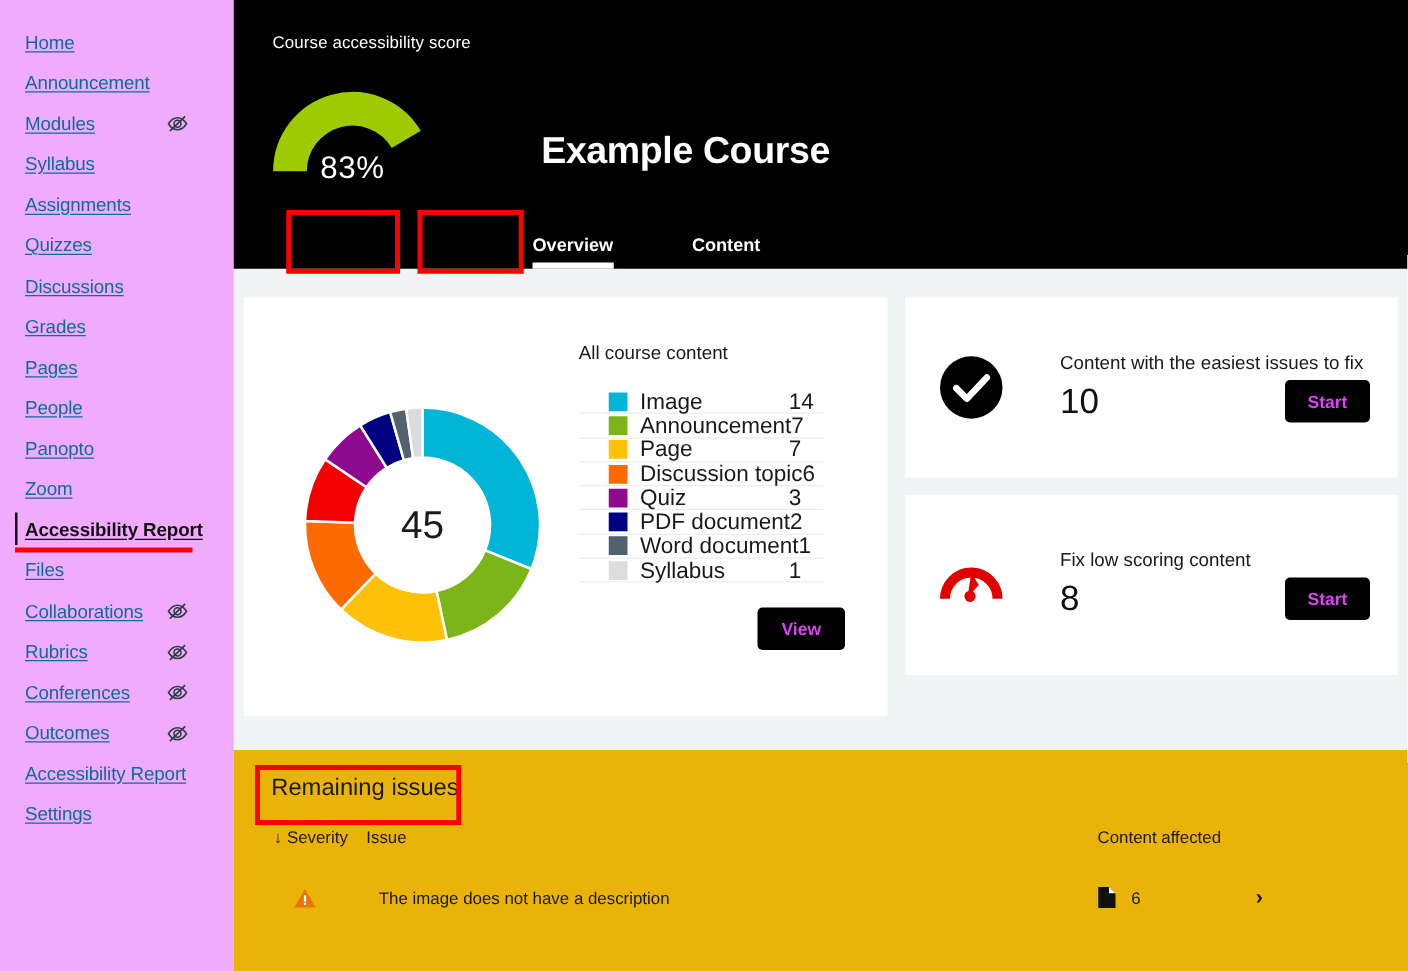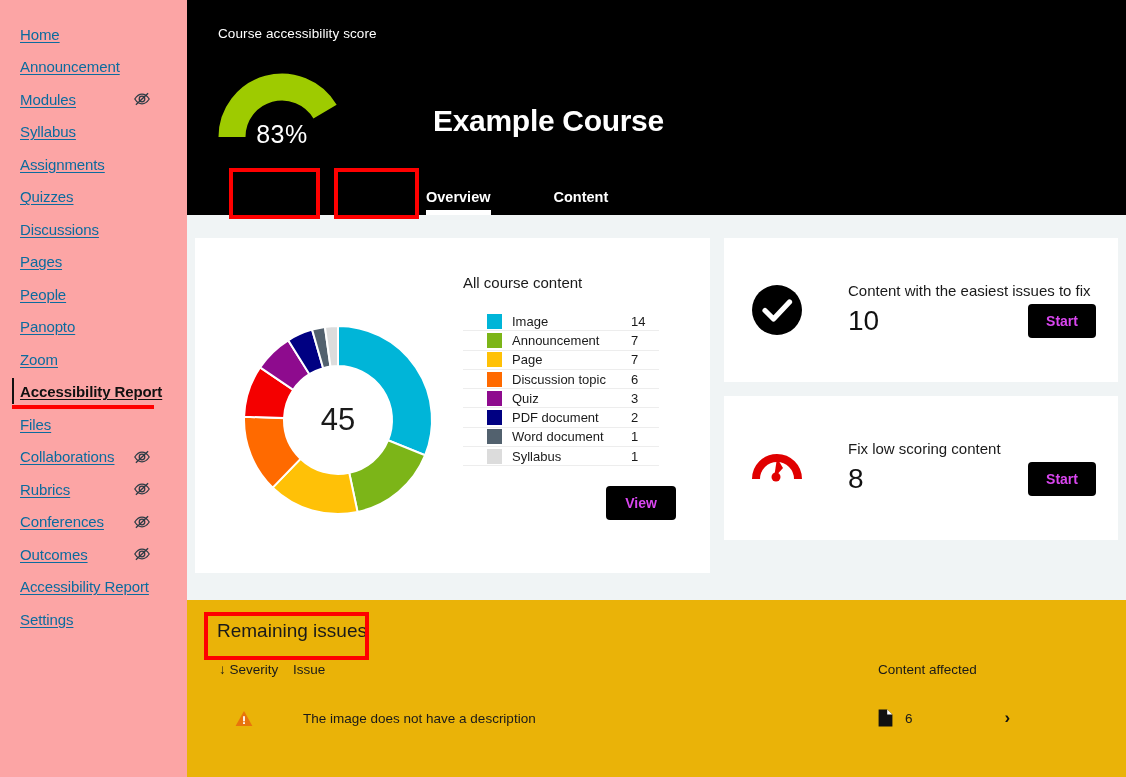--- a/index.html
+++ b/index.html
@@ -12,21 +12,21 @@
     overflow:hidden;
     position:relative;
   }
 
   
   .page { display:flex; width:1126px; height:777px; }
 
   
   .sidebar {
     width:187px; flex:0 0 187px;
-    background:#fca5a5;
+    background:#f0abfc;
     padding:18px 0 0 0;
     position:relative;
   }
   .nav-item {
     display:flex; align-items:center;
     height:32.5px;
     padding-left:20px;
     position:relative;
   }
   .nav-link {
@@ -143,21 +143,21 @@
     display:flex; align-items:center; justify-content:center;
     font-size:31px; color:#1a1a1a;
   }
   .legend-col { flex:1 1 auto; padding-top:14px; display:flex; flex-direction:column; }
   .legend-title { font-size:15px; color:#1a1a1a; margin-bottom:21px; }
   .legend-list { width:196px; }
   .legend-row {
     display:flex; align-items:center;
     height:19.3px;
     border-bottom:1px solid #ededed;
-    font-size:13px; color:#1a1a1a;padding-left:24px;
+    font-size:18px; color:#1a1a1a;padding-left:24px;
   }
   .legend-swatch { width:15px; height:15px; flex:0 0 15px; margin-right:10px; }
   .legend-label { flex:1 1 auto; white-space:nowrap; }
   .legend-value { flex:0 0 28px; text-align:left; }
   .view-row { margin-top:20px; display:flex; justify-content:flex-end; padding-right:16px; }
 
   .btn-dark {
     background:#000000; color:#d946ef;
     border:none; border-radius:4px;
     font-family:"Liberation Sans", sans-serif;
@@ -240,20 +240,23 @@
           <span class="nav-link">Syllabus</span>
         </div>
         <div class="nav-item">
           <span class="nav-link">Assignments</span>
         </div>
         <div class="nav-item">
           <span class="nav-link">Quizzes</span>
         </div>
         <div class="nav-item">
           <span class="nav-link">Discussions</span>
+        </div>
+        <div class="nav-item">
+          <span class="nav-link">Grades</span>
         </div>
         <div class="nav-item">
           <span class="nav-link">Pages</span>
         </div>
         <div class="nav-item">
           <span class="nav-link">People</span>
         </div>
         <div class="nav-item">
           <span class="nav-link">Panopto</span>
         </div>

